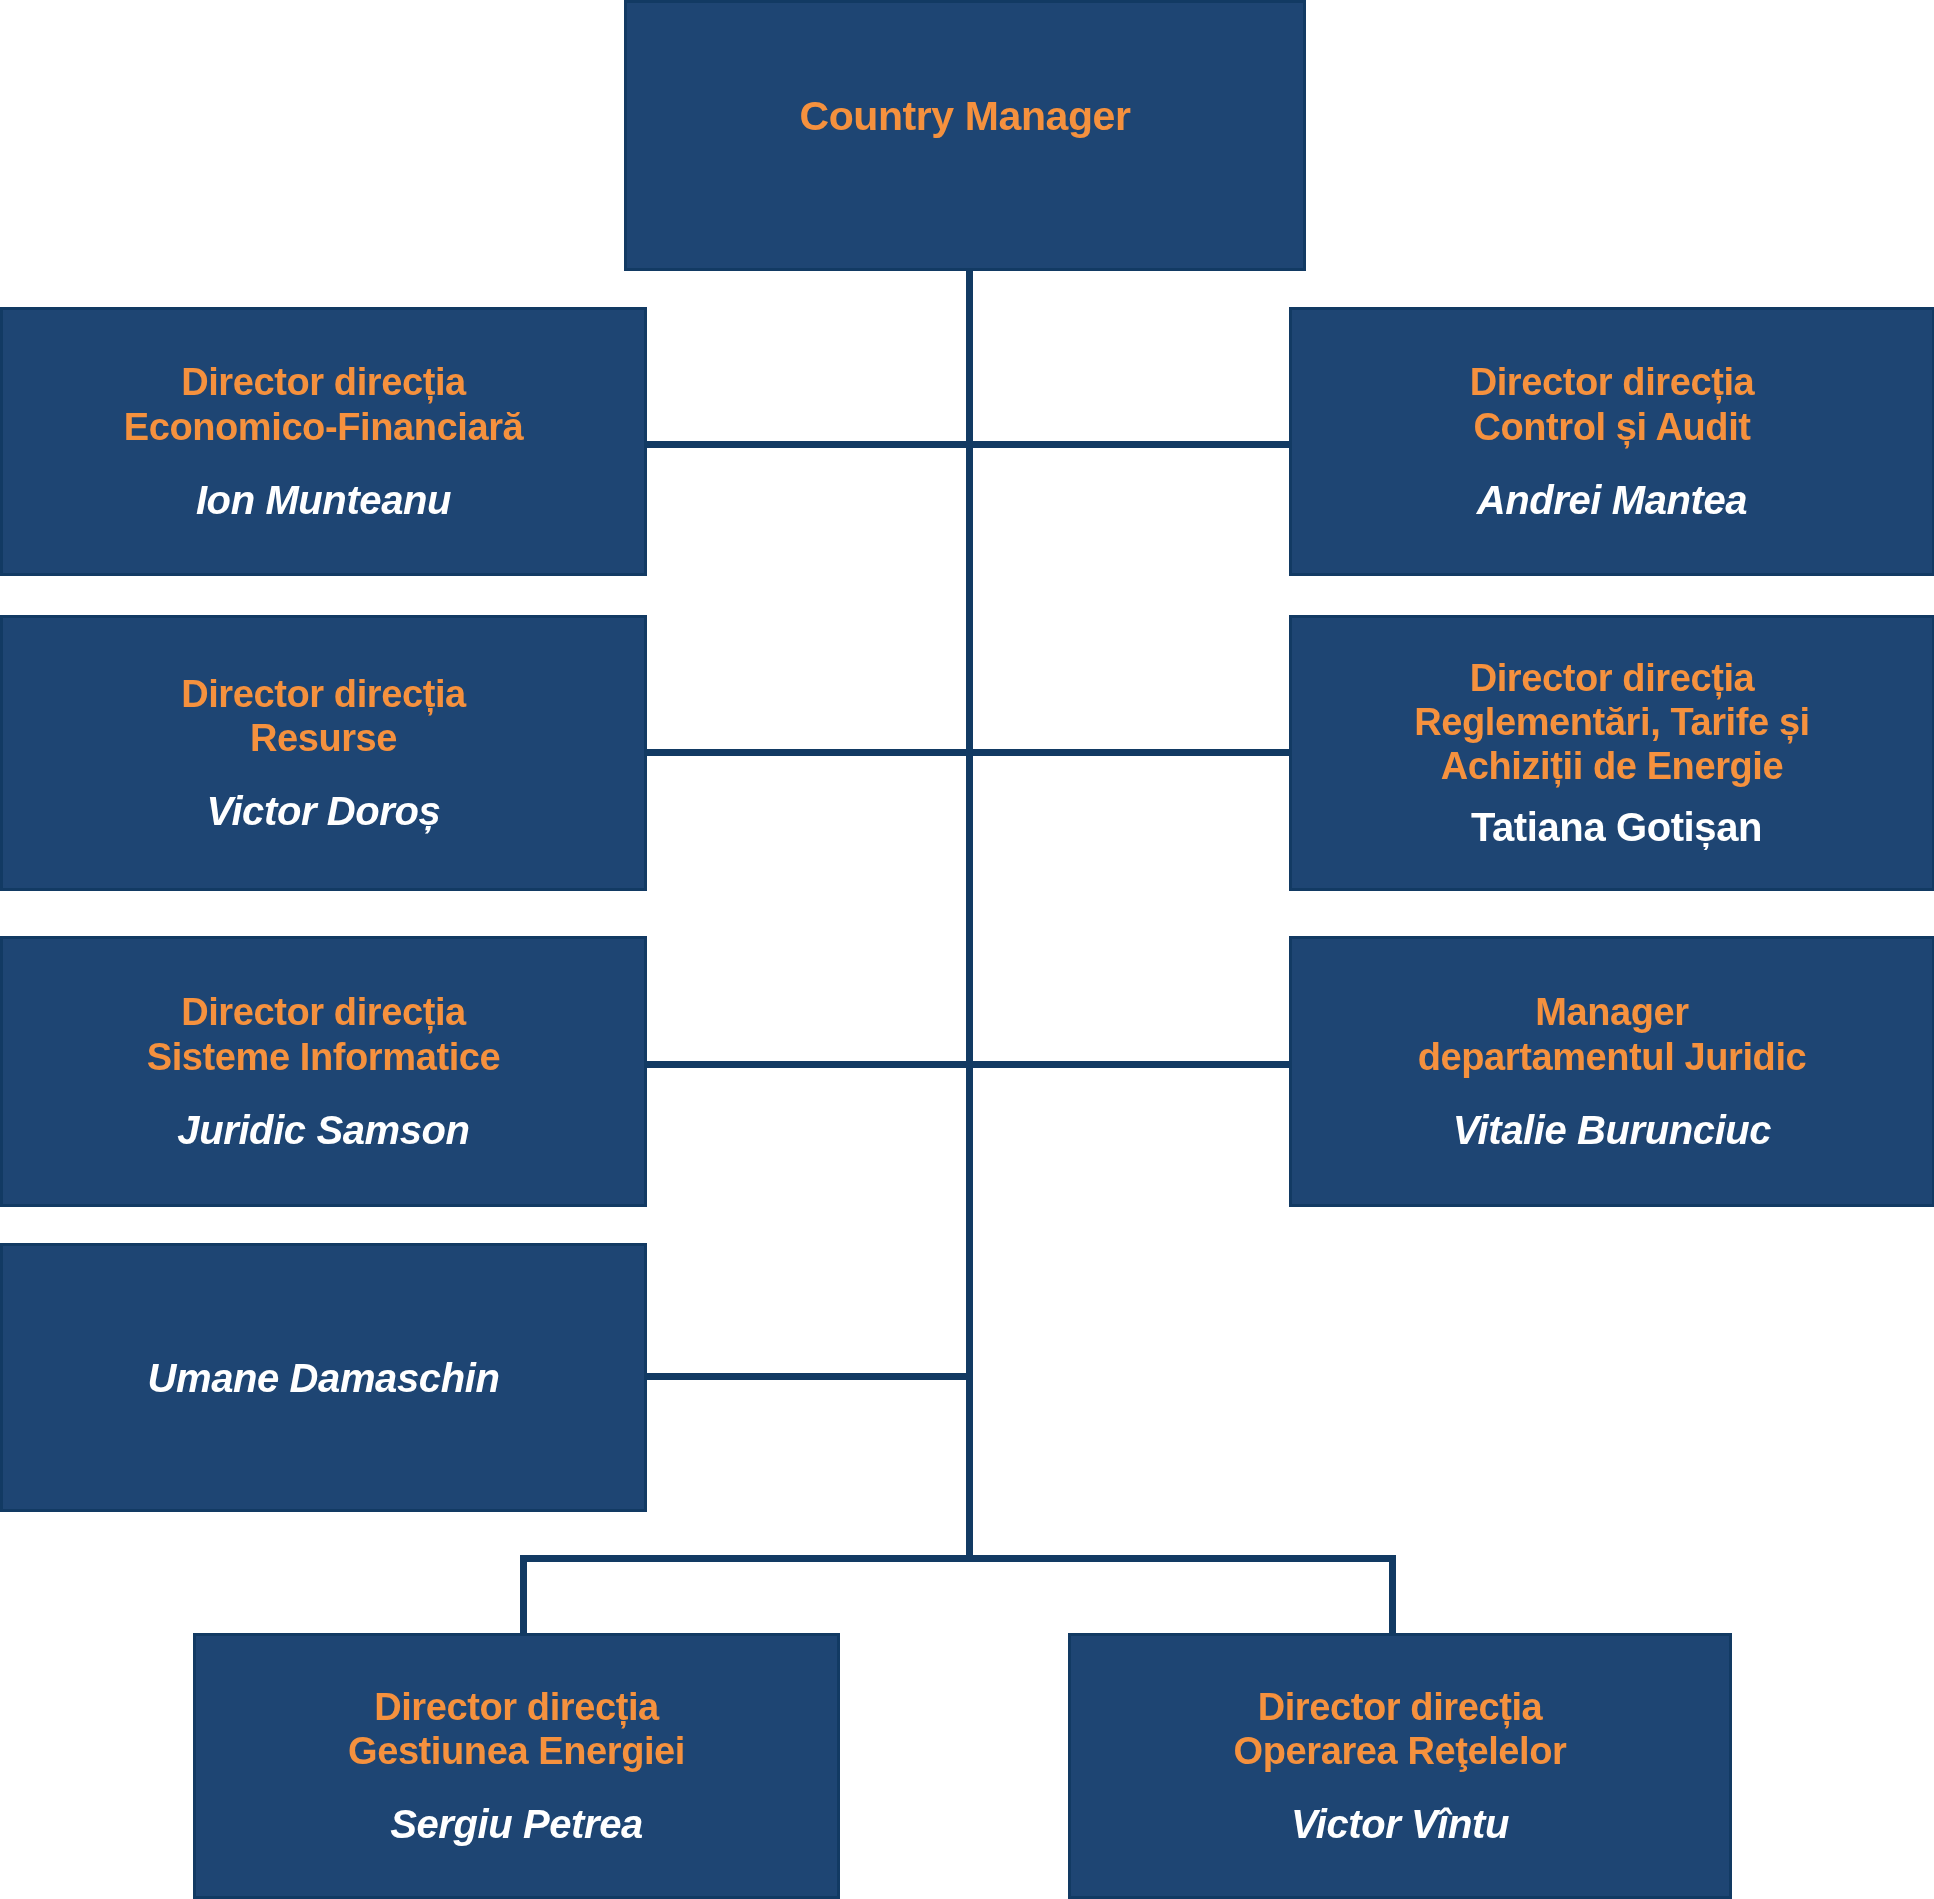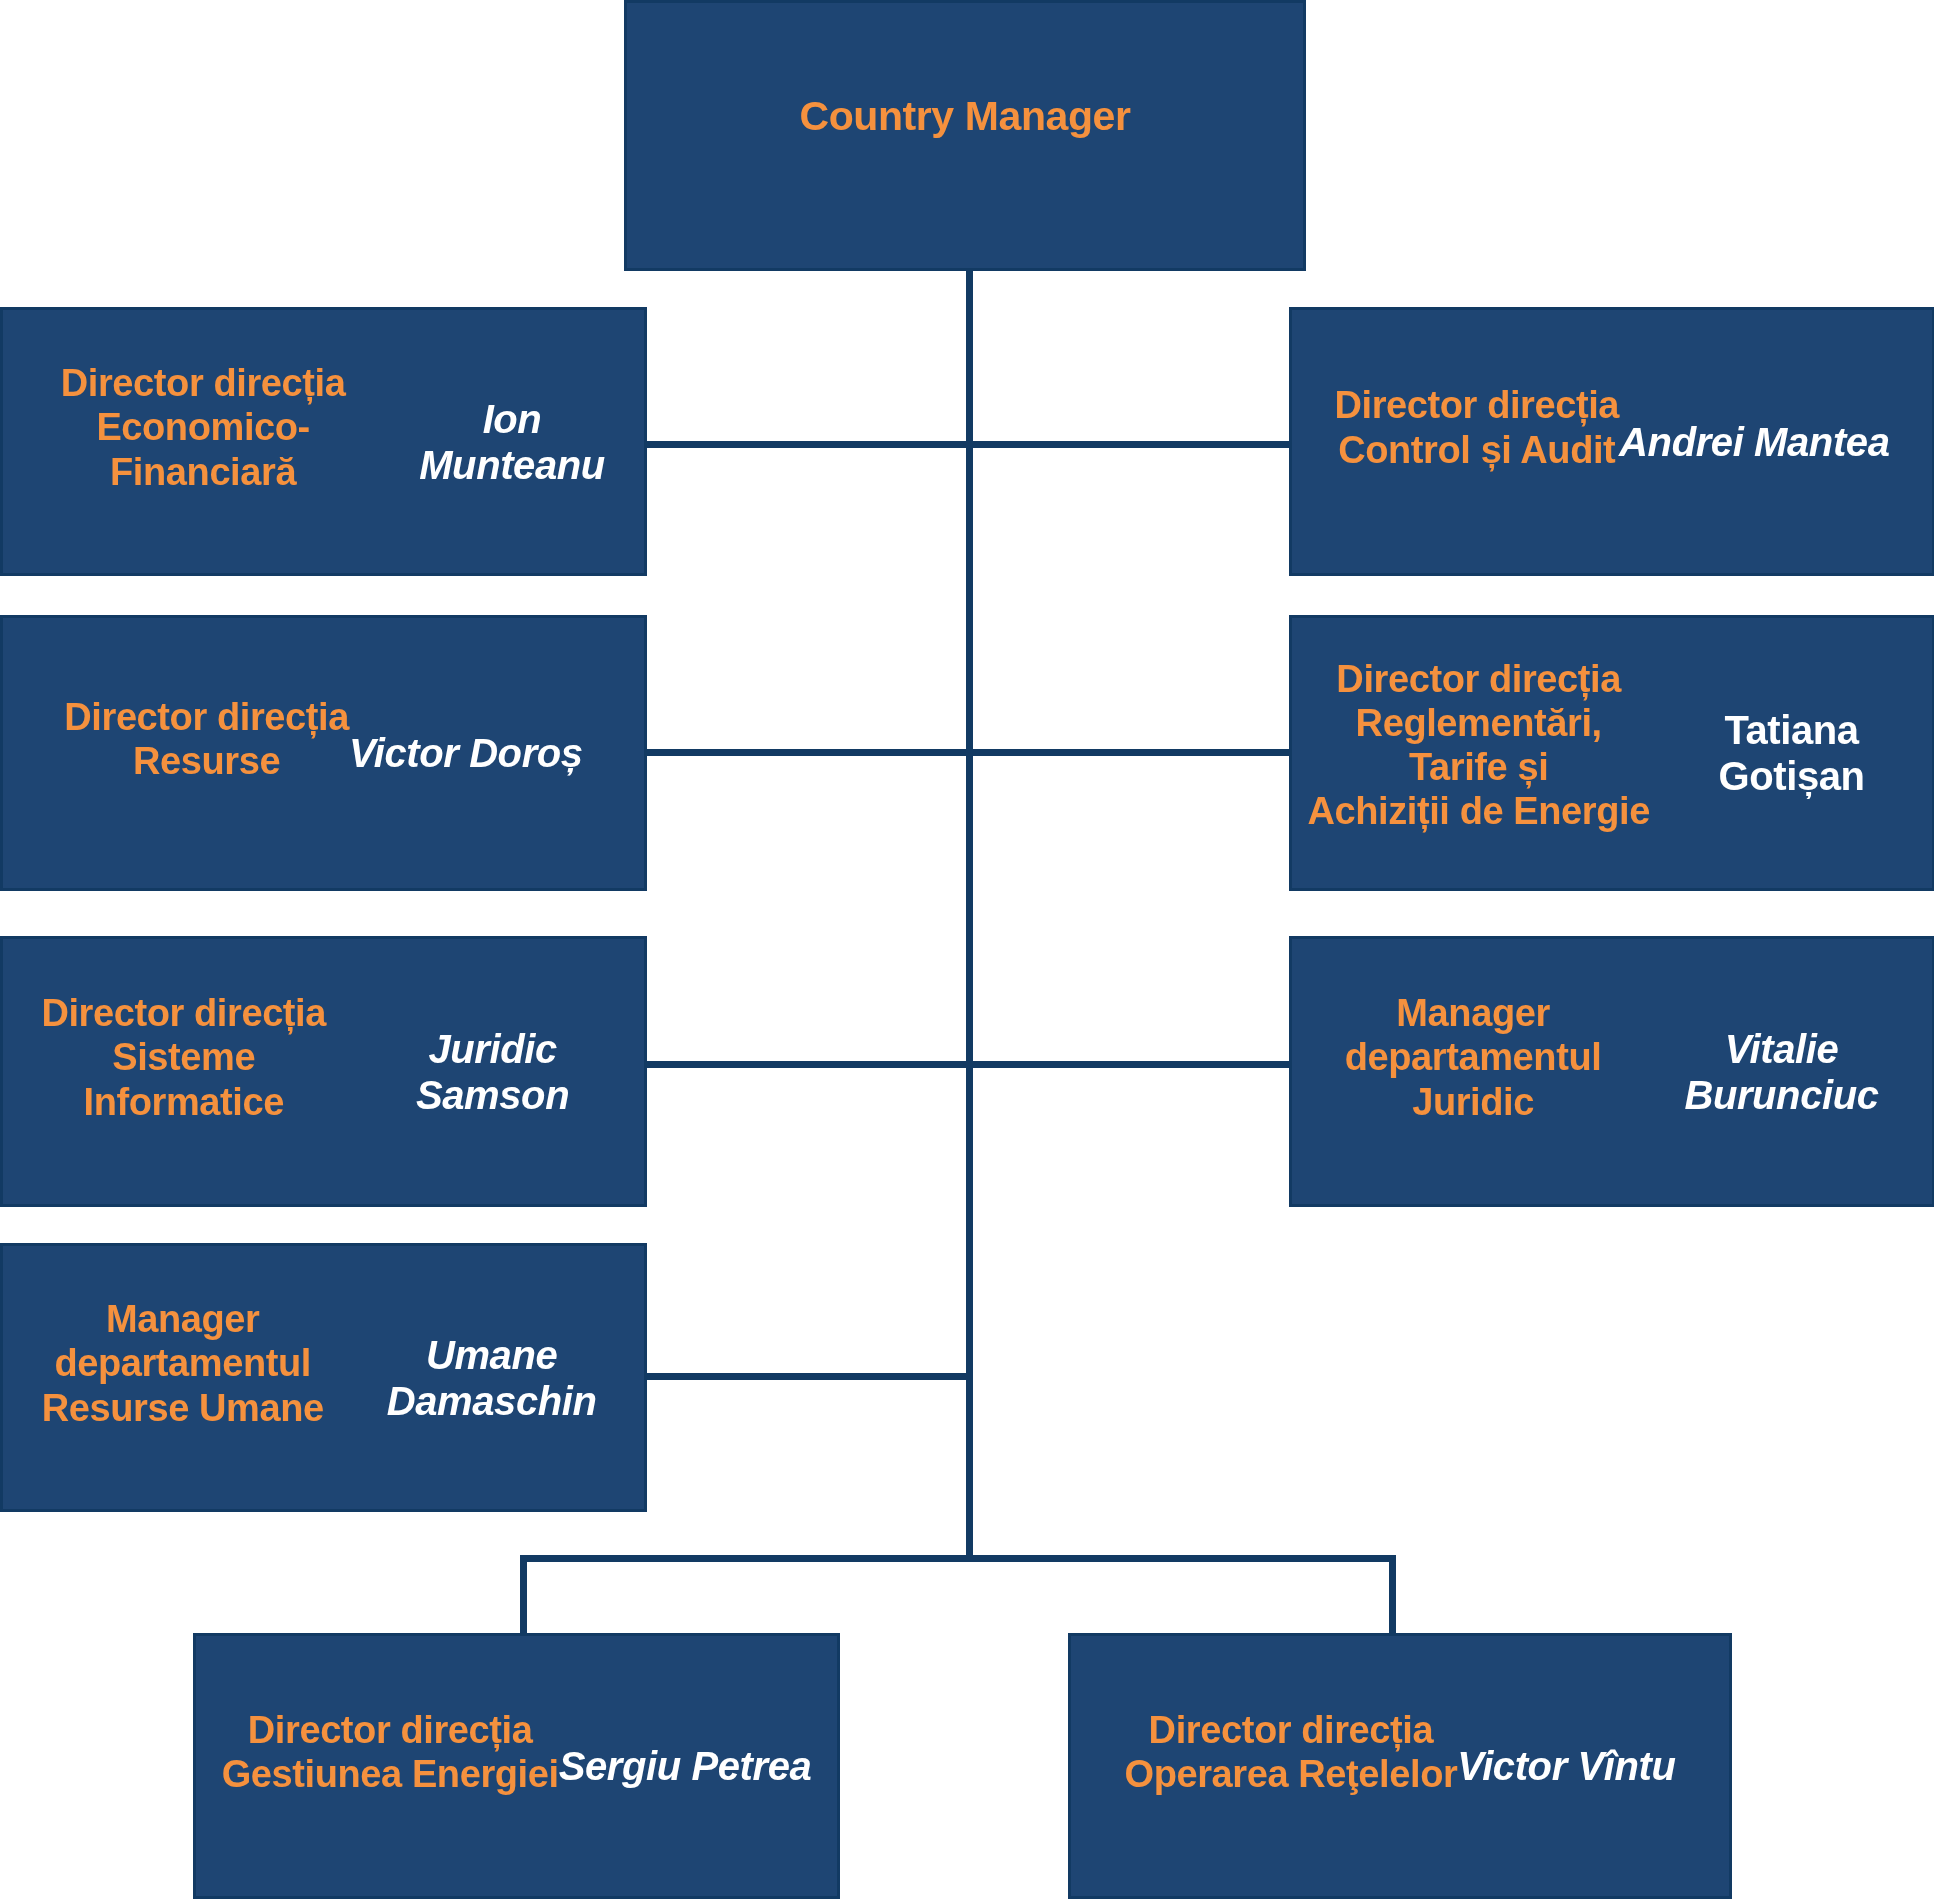--- a/index.html
+++ b/index.html
@@ -22,20 +22,21 @@
     background: #123a63;
   }
 
   
   .node {
     position: absolute;
     box-sizing: border-box;
     background: #1e4573;
     border: 3.3px solid #123a63;
     display: flex;
+    flex-direction: column;
     align-items: center;
     justify-content: center;
     text-align: center;
     padding: 8.3px 11.6px;
   }
   .node .title {
     color: #f5913e;
     font-weight: bold;
     line-height: 1.16;
     letter-spacing: -0.4px;
@@ -97,22 +98,20 @@
     <div class="person">Victor Doroș</div>
   </div>
 
   <div class="node sz-main" style="left:0px; top:936px; width:647px; height:271px;">
     <div class="title">Director direcția
 Sisteme Informatice</div>
     <div class="person">Juridic Samson</div>
   </div>
 
   <div class="node sz-main" style="left:0px; top:1243px; width:647px; height:269px;">
-    <div class="title">Manager departamentul
-Resurse Umane</div>
     <div class="person">Umane Damaschin</div>
   </div>
 
   <div class="node sz-main" style="left:1289px; top:307px; width:646px; height:269px;">
     <div class="title">Director direcția
 Control și Audit</div>
     <div class="person">Andrei Mantea</div>
   </div>
 
   <div class="node sz-tall" style="left:1289px; top:615px; width:646px; height:276px;">

